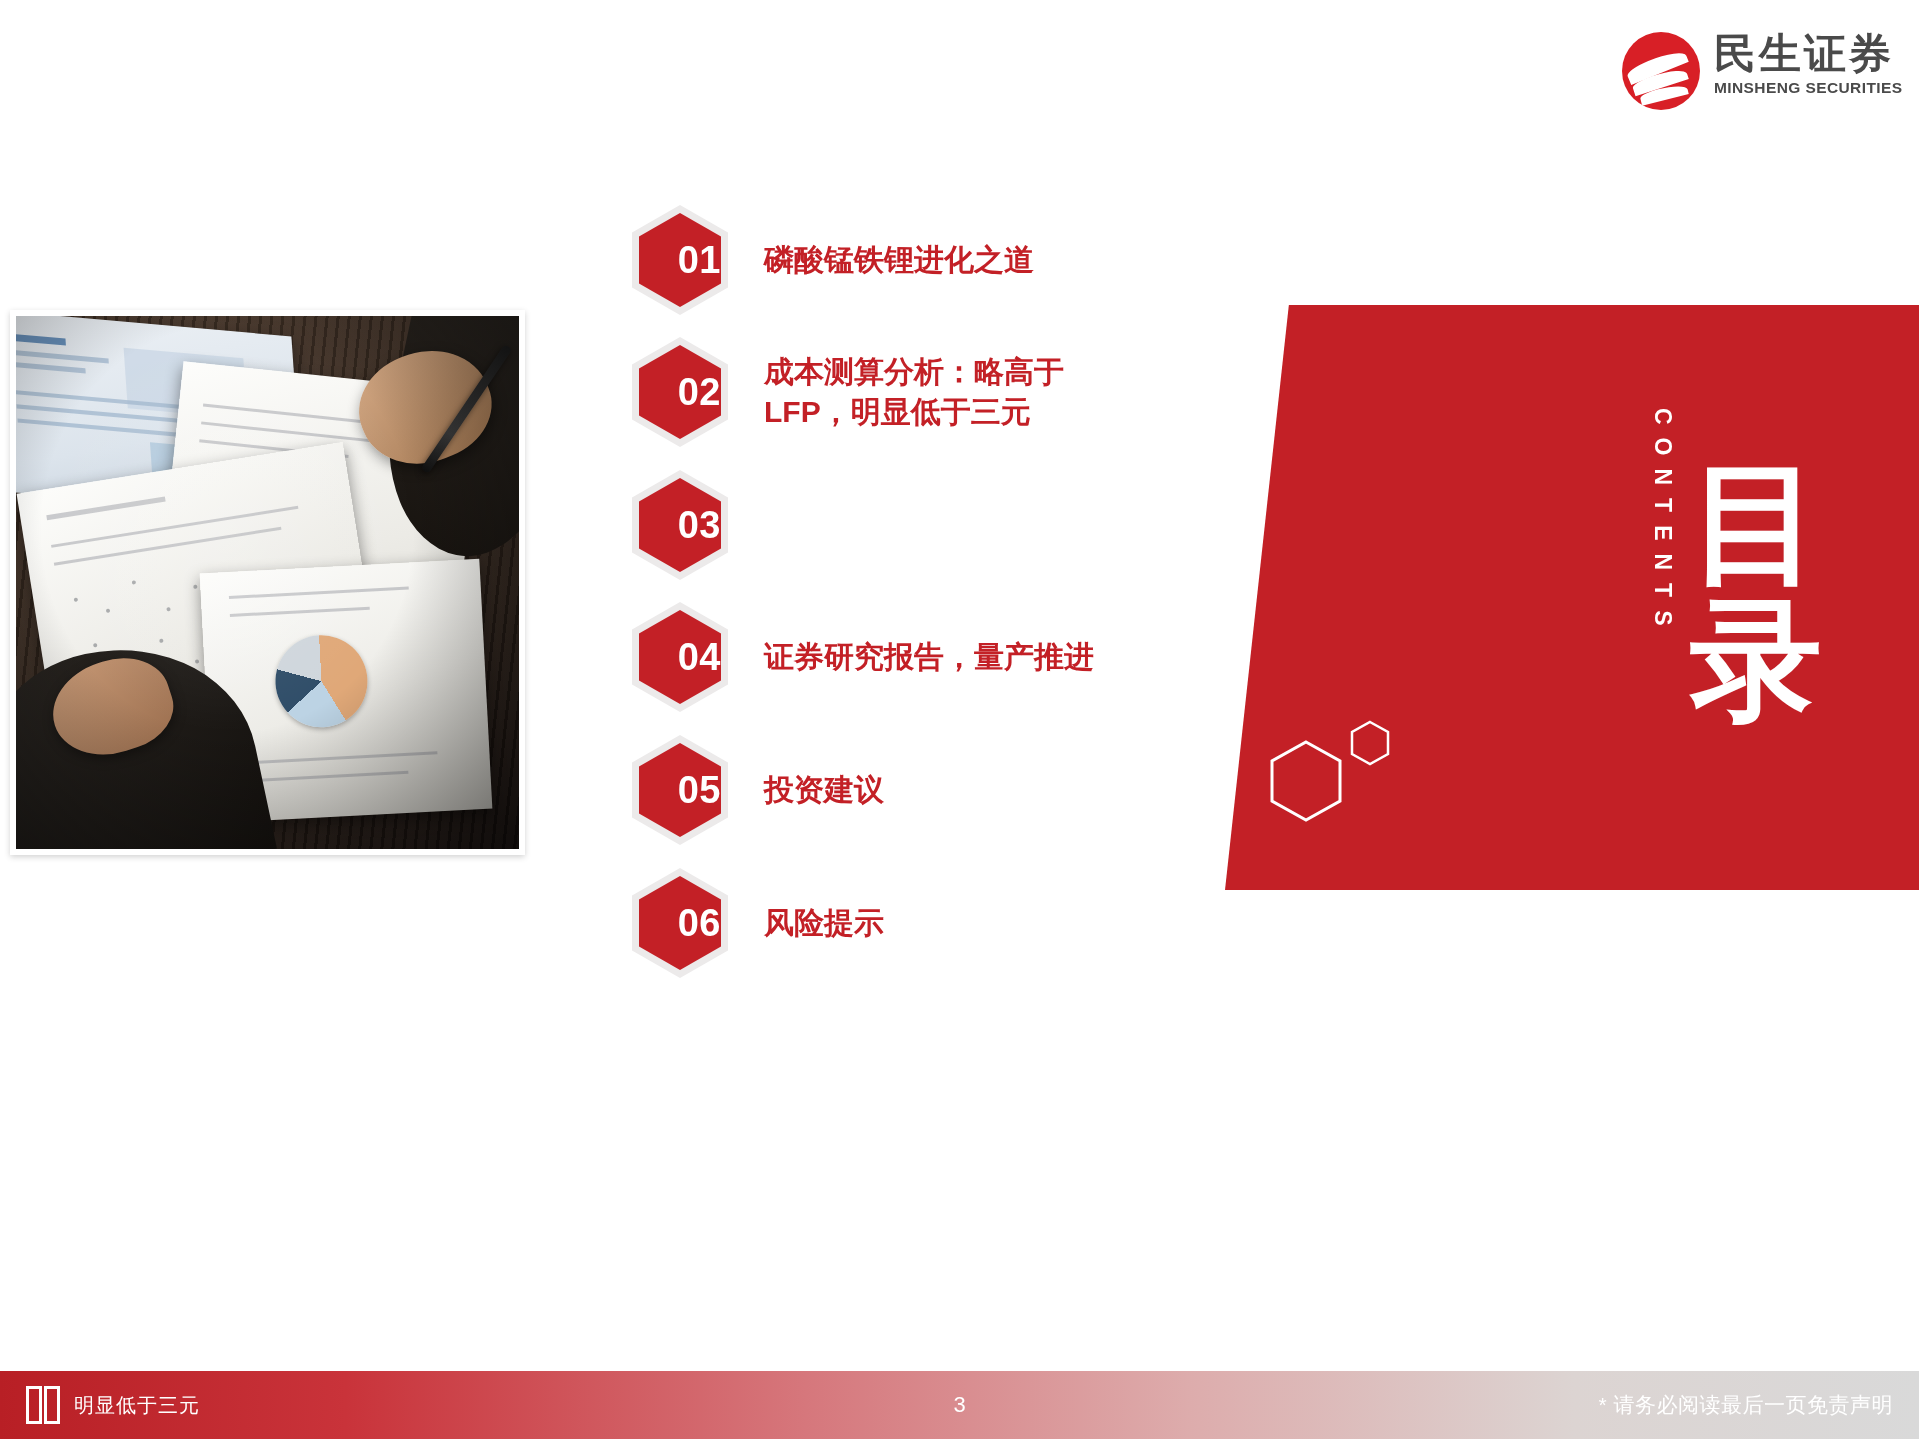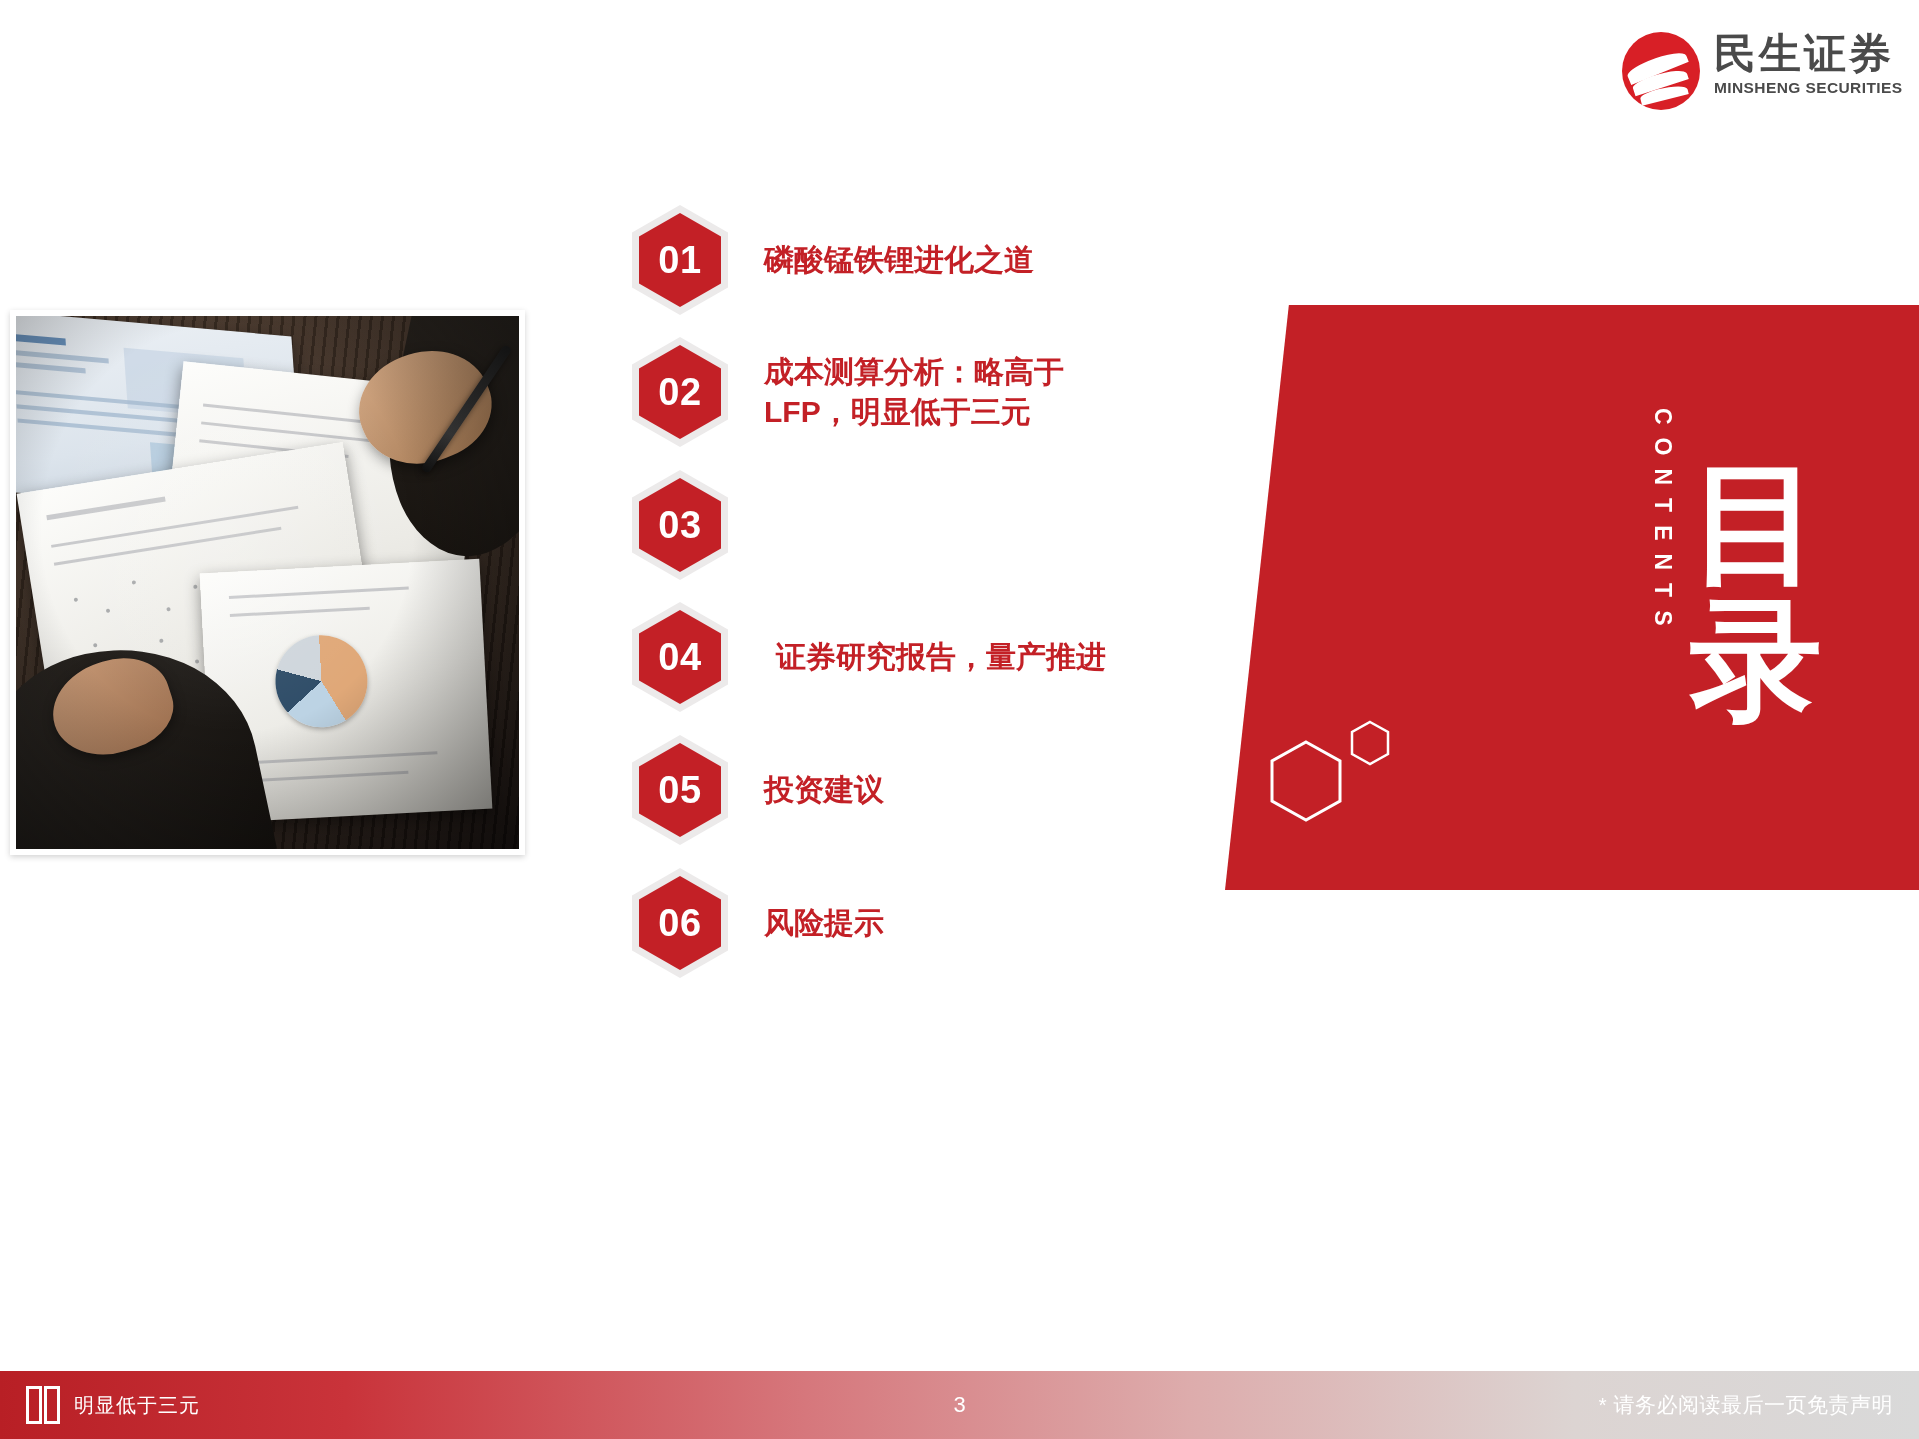--- a/index.html
+++ b/index.html
@@ -232,21 +232,21 @@
     clip-path: polygon(50% 0%, 100% 25%, 100% 75%, 50% 100%, 0% 75%, 0% 25%);
   }
   .hex {
     position: absolute;
     left: 7px; top: 8px;
     width: 82px; height: 94px;
     background: #c32026;
     clip-path: polygon(50% 0%, 100% 25%, 100% 75%, 50% 100%, 0% 75%, 0% 25%);
     display: flex;
     align-items: center;
-    justify-content: center;
+    justify-content: flex-end;
   }
   .hex-num {
     color: #ffffff;
     font-size: 38px;
     font-weight: bold;
     letter-spacing: 0.5px;
     line-height: 1;
   }
   .agenda-label {
     margin-left: 36px;
@@ -445,21 +445,21 @@
 
   <div class="agenda-item" style="top:265px; left:0px;">
     <div class="hexwrap">
       <div class="hex-shadow"></div>
       <div class="hex">
           <span class="hex-num">03</span>
         </div>
     </div>
   </div>
 
-  <div class="agenda-item" style="top:397px; left:0px;gap:12px;">
+  <div class="agenda-item" style="top:397px; left:0px;">
     <div class="hexwrap">
       <div class="hex-shadow"></div>
       <div class="hex">
           <span class="hex-num">04</span>
         </div>
     </div>
     <div class="agenda-label">证券研究报告，量产推进</div>
   </div>
 
   <div class="agenda-item" style="top:530px; left:0px;">

